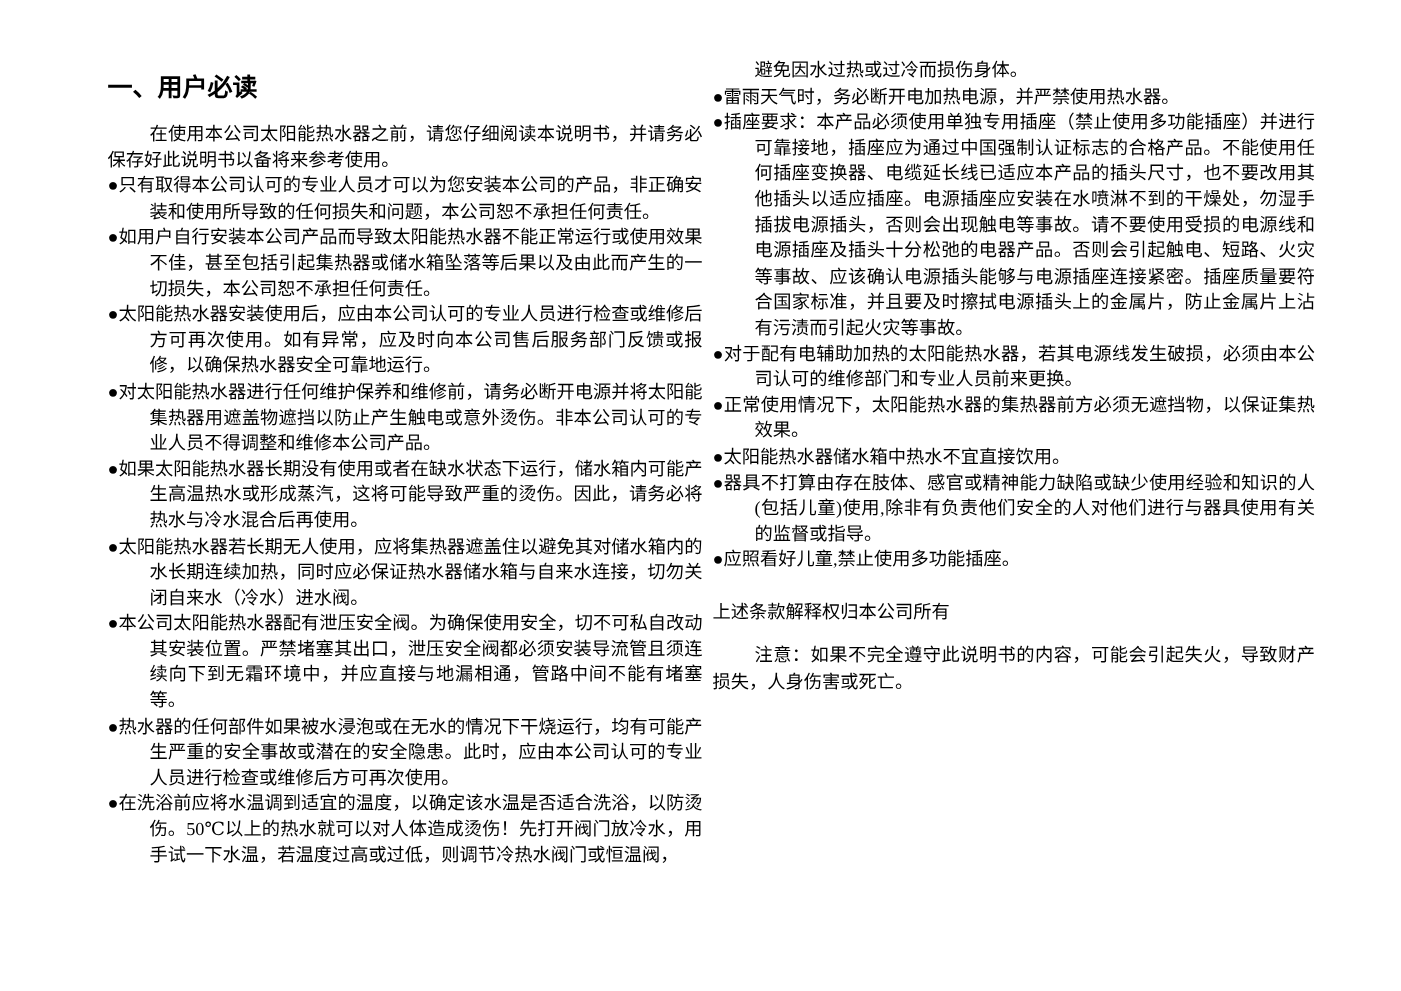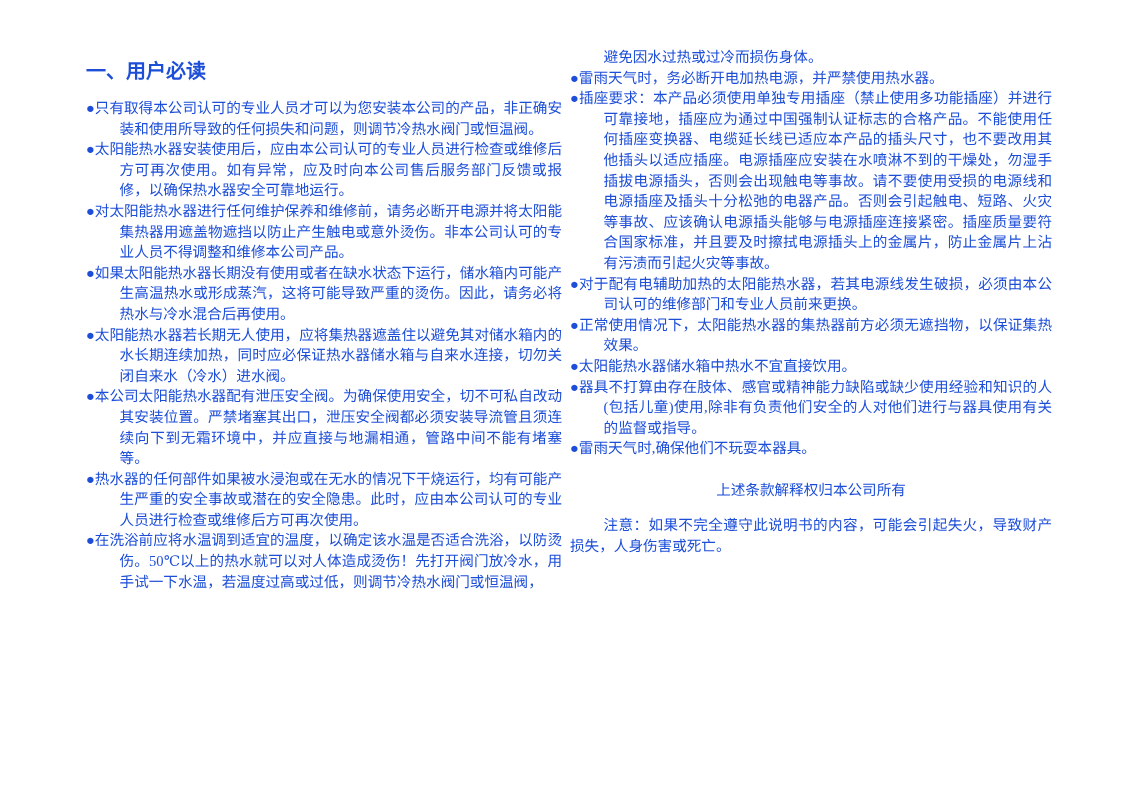--- a/index.html
+++ b/index.html
@@ -5,21 +5,21 @@
   html, body {
     margin: 0;
     padding: 0;
     background: #ffffff;
   }
   .page {
     position: relative;
     width: 1121px;
     height: 793px;
     background: #ffffff;
-    color: #1d4ed8;
+    color: #000000;
     font-family: "Liberation Serif", "DejaVu Serif", serif;
     overflow: hidden;
   }
   .col {
     position: absolute;
     font-size: 14.6px;
     line-height: 20.6px;
     text-align: justify;
   }
   .col-left {
@@ -51,65 +51,67 @@
   }
   .bullet.bold {
     font-weight: normal;
   }
   .continuation {
     margin: 0;
     padding-left: 2.3em;
   }
   .rights-note {
     margin: 21px 0 0 0;
-    text-align: center;
+    text-align: left;
   }
   .notice {
     margin: 15px 0 0 0;
     font-weight: normal;
     text-indent: 2.3em;
   }
   .warning {
     margin: 0;
     font-weight: bold;
     text-indent: 2.3em;
   }
 </style>
 </head>
 <body>
 
 <div class="page">
 
   <div class="col col-left">
     <h1 class="section-title">一、用户必读</h1>
 
+    <p class="intro">在使用本公司太阳能热水器之前，请您仔细阅读本说明书，并请务必保存好此说明书以备将来参考使用。</p>
 
     <div>
-        <p class="bullet">●只有取得本公司认可的专业人员才可以为您安装本公司的产品，非正确安装和使用所导致的任何损失和问题，则调节冷热水阀门或恒温阀。</p>
+        <p class="bullet">●只有取得本公司认可的专业人员才可以为您安装本公司的产品，非正确安装和使用所导致的任何损失和问题，本公司恕不承担任何责任。</p>
+        <p class="bullet">●如用户自行安装本公司产品而导致太阳能热水器不能正常运行或使用效果不佳，甚至包括引起集热器或储水箱坠落等后果以及由此而产生的一切损失，本公司恕不承担任何责任。</p>
         <p class="bullet">●太阳能热水器安装使用后，应由本公司认可的专业人员进行检查或维修后方可再次使用。如有异常，应及时向本公司售后服务部门反馈或报修，以确保热水器安全可靠地运行。</p>
         <p class="bullet">●对太阳能热水器进行任何维护保养和维修前，请务必断开电源并将太阳能集热器用遮盖物遮挡以防止产生触电或意外烫伤。非本公司认可的专业人员不得调整和维修本公司产品。</p>
         <p class="bullet">●如果太阳能热水器长期没有使用或者在缺水状态下运行，储水箱内可能产生高温热水或形成蒸汽，这将可能导致严重的烫伤。因此，请务必将热水与冷水混合后再使用。</p>
         <p class="bullet bold">●太阳能热水器若长期无人使用，应将集热器遮盖住以避免其对储水箱内的水长期连续加热，同时应必保证热水器储水箱与自来水连接，切勿关闭自来水（冷水）进水阀。</p>
         <p class="bullet bold">●本公司太阳能热水器配有泄压安全阀。为确保使用安全，切不可私自改动其安装位置。严禁堵塞其出口，泄压安全阀都必须安装导流管且须连续向下到无霜环境中，并应直接与地漏相通，管路中间不能有堵塞等。</p>
         <p class="bullet">●热水器的任何部件如果被水浸泡或在无水的情况下干烧运行，均有可能产生严重的安全事故或潜在的安全隐患。此时，应由本公司认可的专业人员进行检查或维修后方可再次使用。</p>
         <p class="bullet">●在洗浴前应将水温调到适宜的温度，以确定该水温是否适合洗浴，以防烫伤。50℃以上的热水就可以对人体造成烫伤！先打开阀门放冷水，用手试一下水温，若温度过高或过低，则调节冷热水阀门或恒温阀，</p>
       </div>
   </div>
 
   <div class="col col-right">
     <p class="continuation">避免因水过热或过冷而损伤身体。</p>
 
     <div>
         <p class="bullet">●雷雨天气时，务必断开电加热电源，并严禁使用热水器。</p>
         <p class="bullet">●插座要求：本产品必须使用单独专用插座（禁止使用多功能插座）并进行可靠接地，插座应为通过中国强制认证标志的合格产品。不能使用任何插座变换器、电缆延长线已适应本产品的插头尺寸，也不要改用其他插头以适应插座。电源插座应安装在水喷淋不到的干燥处，勿湿手插拔电源插头，否则会出现触电等事故。请不要使用受损的电源线和电源插座及插头十分松弛的电器产品。否则会引起触电、短路、火灾等事故、应该确认电源插头能够与电源插座连接紧密。插座质量要符合国家标准，并且要及时擦拭电源插头上的金属片，防止金属片上沾有污渍而引起火灾等事故。</p>
         <p class="bullet">●对于配有电辅助加热的太阳能热水器，若其电源线发生破损，必须由本公司认可的维修部门和专业人员前来更换。</p>
         <p class="bullet">●正常使用情况下，太阳能热水器的集热器前方必须无遮挡物，以保证集热效果。</p>
         <p class="bullet">●太阳能热水器储水箱中热水不宜直接饮用。</p>
         <p class="bullet">●器具不打算由存在肢体、感官或精神能力缺陷或缺少使用经验和知识的人(包括儿童)使用,除非有负责他们安全的人对他们进行与器具使用有关的监督或指导。</p>
-        <p class="bullet">●雷雨天气时,确保他们不玩耍本器具。</p>
+        <p class="bullet">●应照看好儿童,禁止使用多功能插座。</p>
       </div>
 
     <p class="rights-note">上述条款解释权归本公司所有</p>
 
     <p class="notice">注意：如果不完全遵守此说明书的内容，可能会引起失火，导致财产损失，人身伤害或死亡。</p>
 
   </div>
 
 </div>
 

